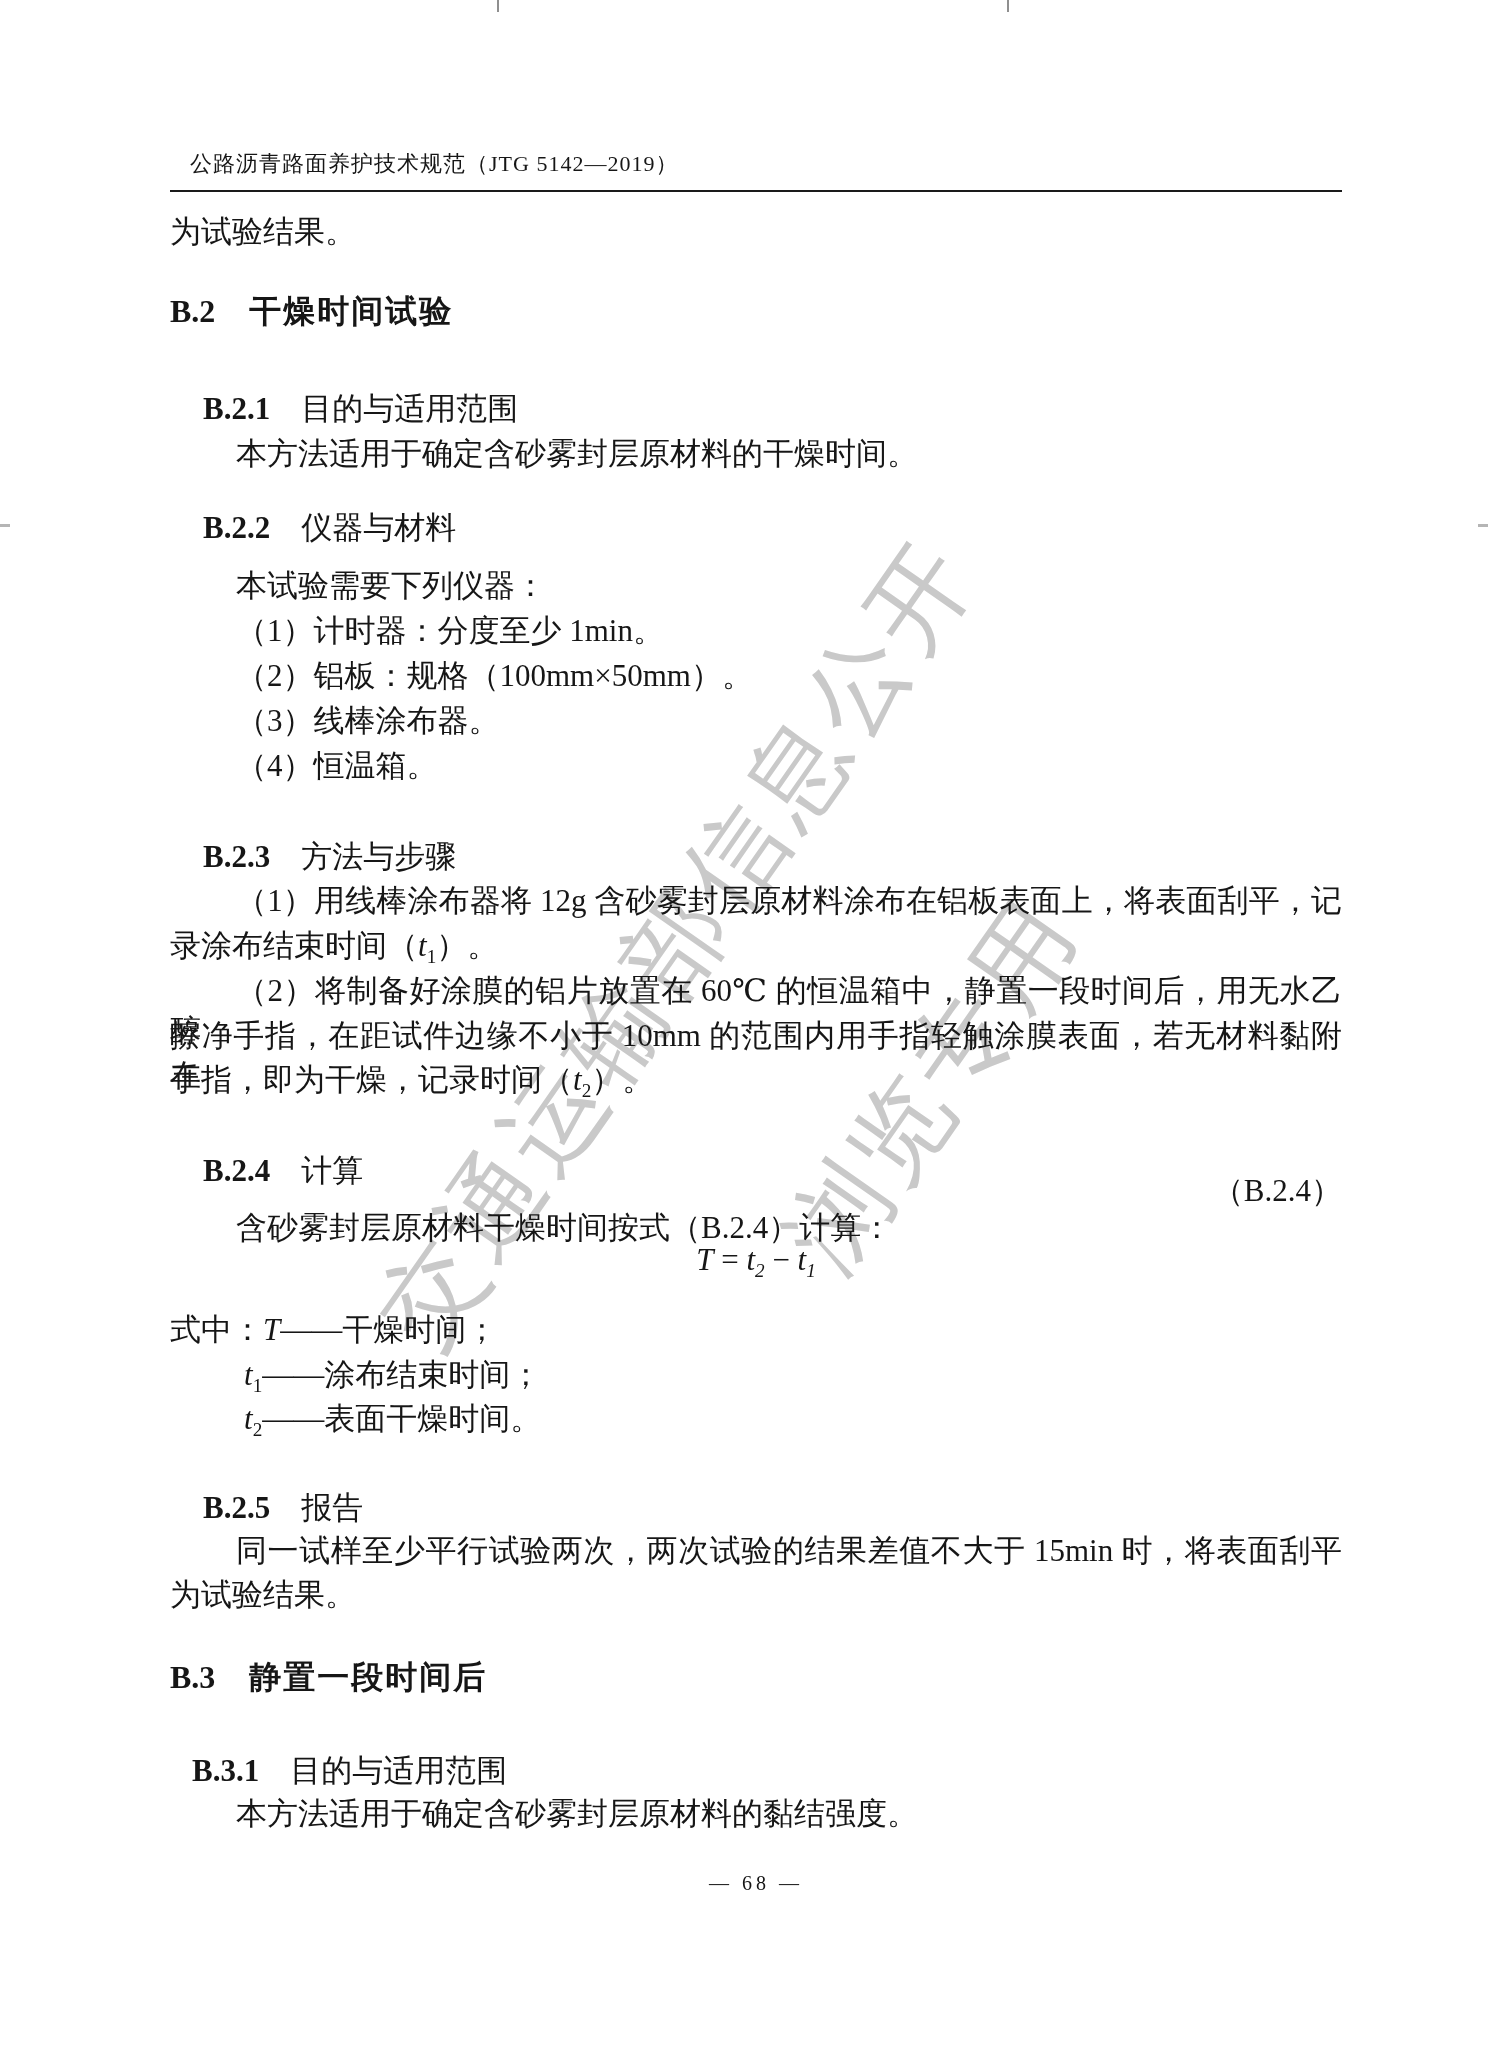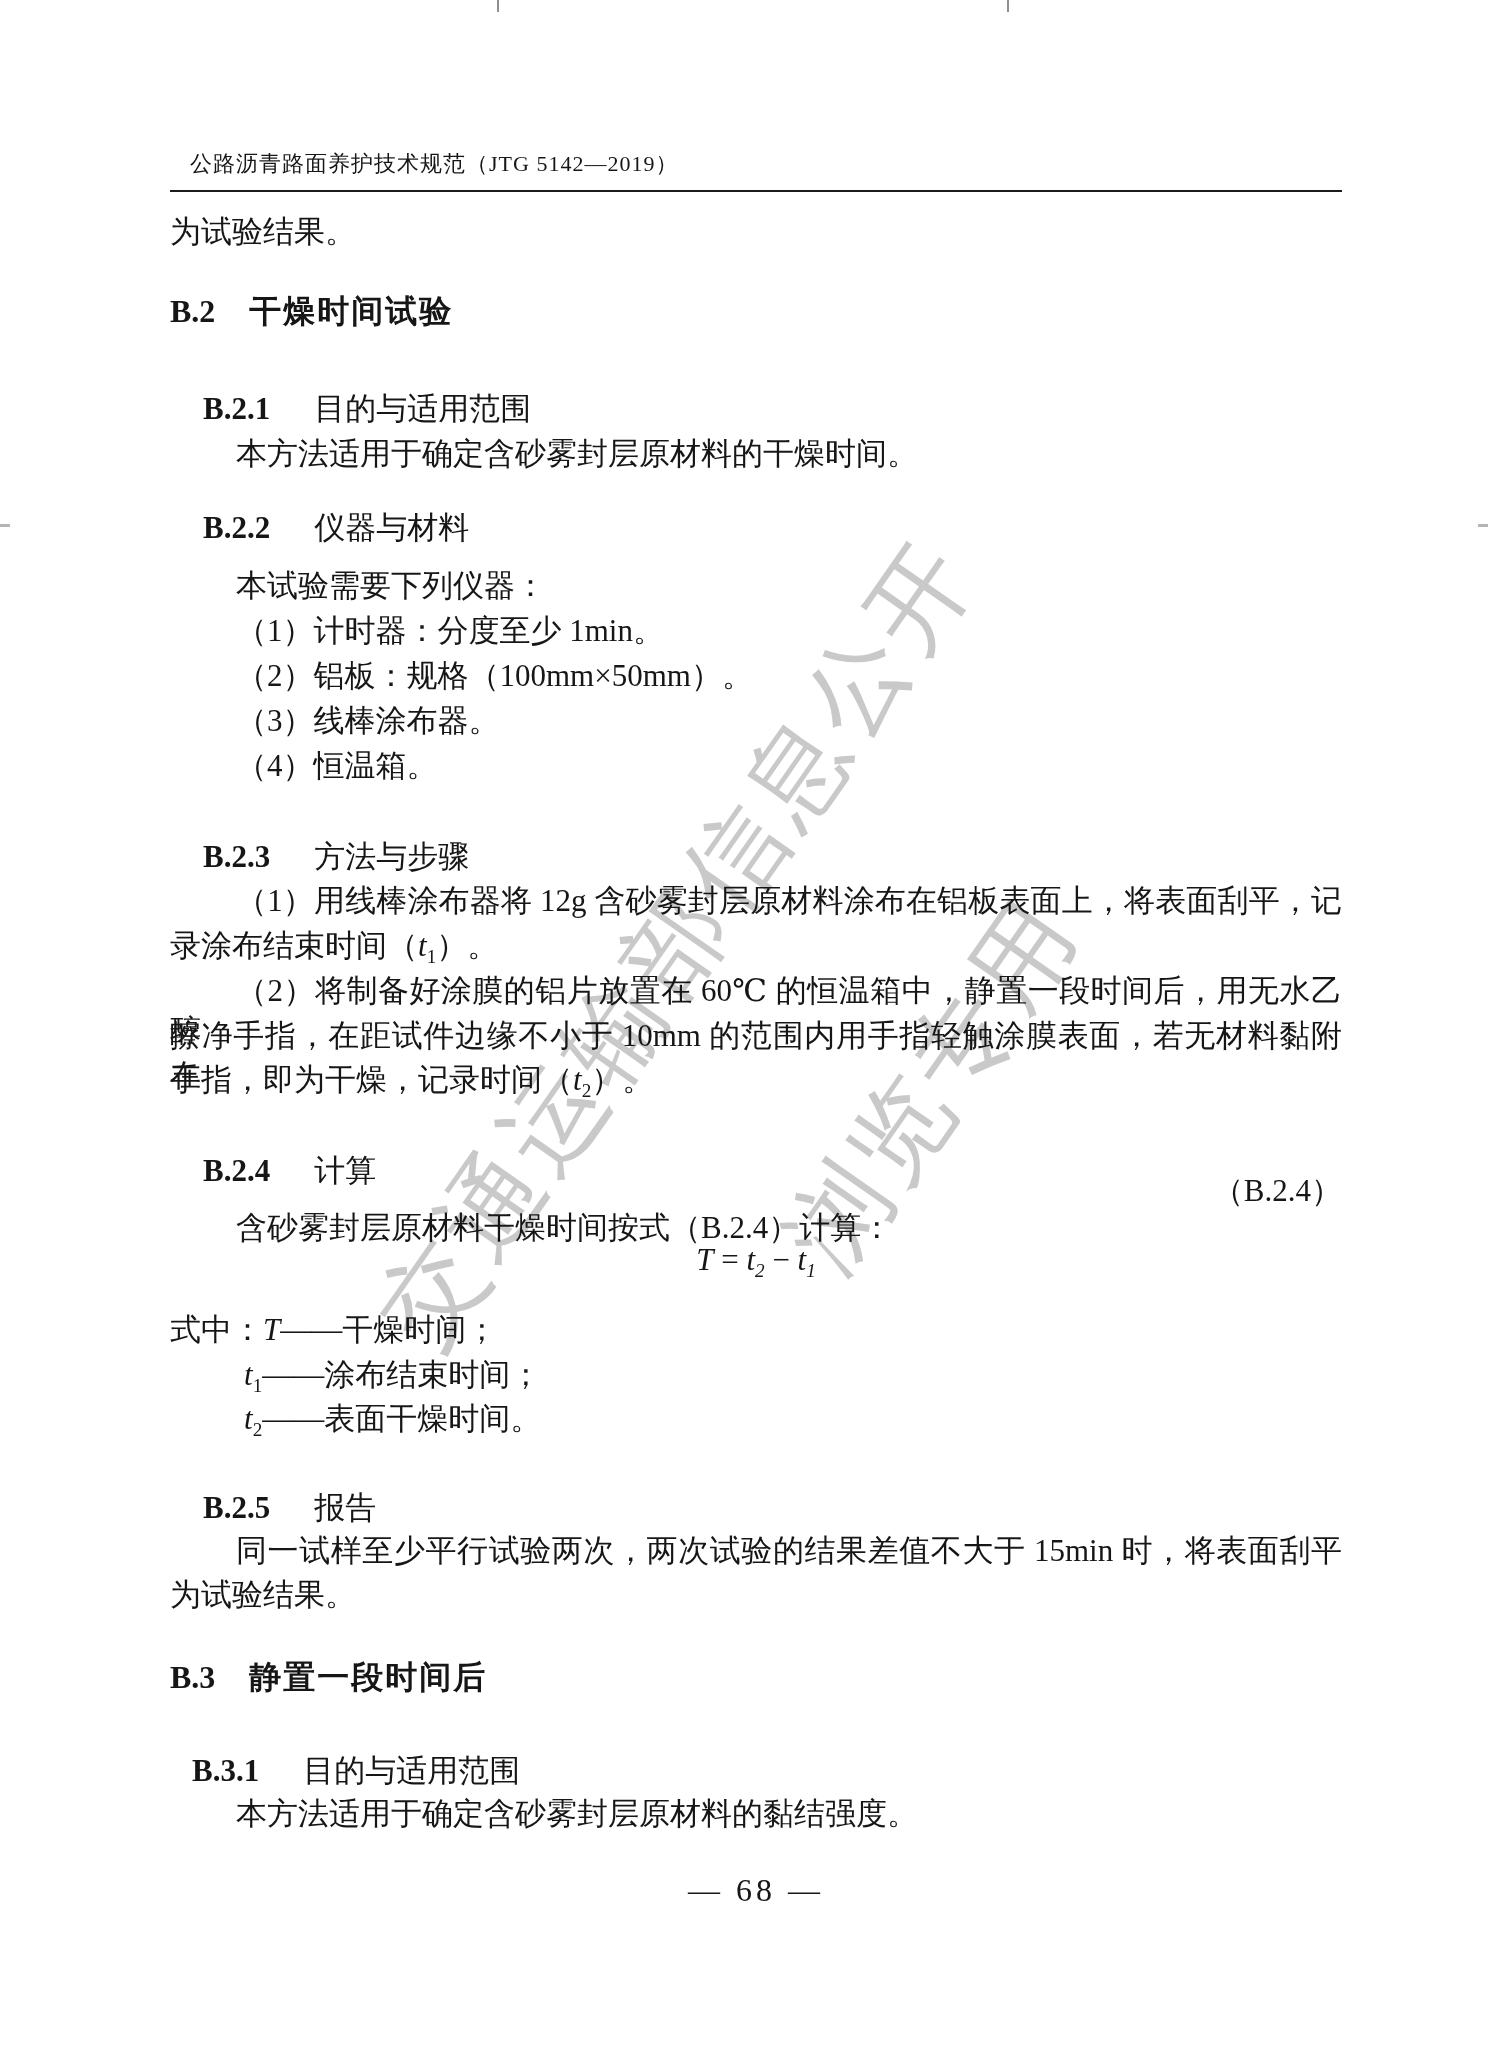--- a/index.html
+++ b/index.html
@@ -17,27 +17,27 @@
   .col{left:170px;width:1172px;}
   .just{white-space:normal;text-align:justify;text-align-last:justify;}
   .indent{text-indent:66px;}
   .header-text{font-size:22px;letter-spacing:1px;margin-left:20px;}
   .rule{left:170px;width:1172px;height:0;border-top:2px solid #1a1a1a;}
   .h1{font-size:32px;font-weight:bold;white-space:nowrap;}
   .h1 .num{font-family:"Liberation Serif","DejaVu Serif",serif;}
   .h1 .ttl{font-family:"Liberation Sans","DejaVu Sans",sans-serif;margin-left:34px;letter-spacing:2px;}
   .h2{font-size:31px;white-space:nowrap;}
   .h2 .num{font-weight:bold;}
-  .h2 .ttl{margin-left:44px;}
+  .h2 .ttl{margin-left:31px;}
   i.v{font-style:italic;font-family:"Liberation Serif","DejaVu Serif",serif;}
   sub{font-size:0.62em;line-height:0;}
   .formula{font-size:31px;text-align:center;font-style:italic;}
   .formula-label{font-size:31px;text-align:right;}
   .defs-line{font-size:31px;white-space:nowrap;}
-  .pagenum{font-size:32px;text-align:center;letter-spacing:4px;}
+  .pagenum{font-size:20px;text-align:center;letter-spacing:4px;}
   .watermark{
     font-size:100px;
     color:#c9c9c9;
     letter-spacing:6px;
     white-space:nowrap;
     transform:translate(-50%,-50%) rotate(-55deg);
     transform-origin:center center;
     z-index:0;
     font-family:"Liberation Serif","DejaVu Serif",serif;
   }

